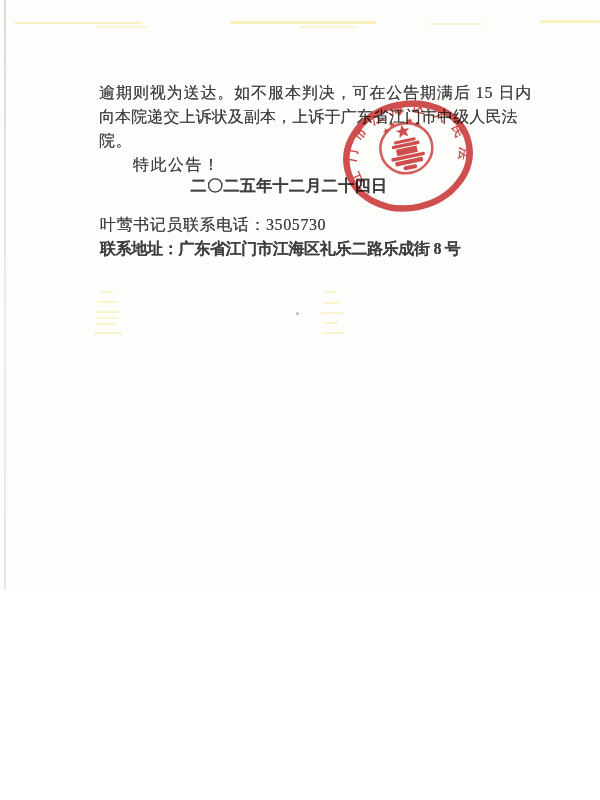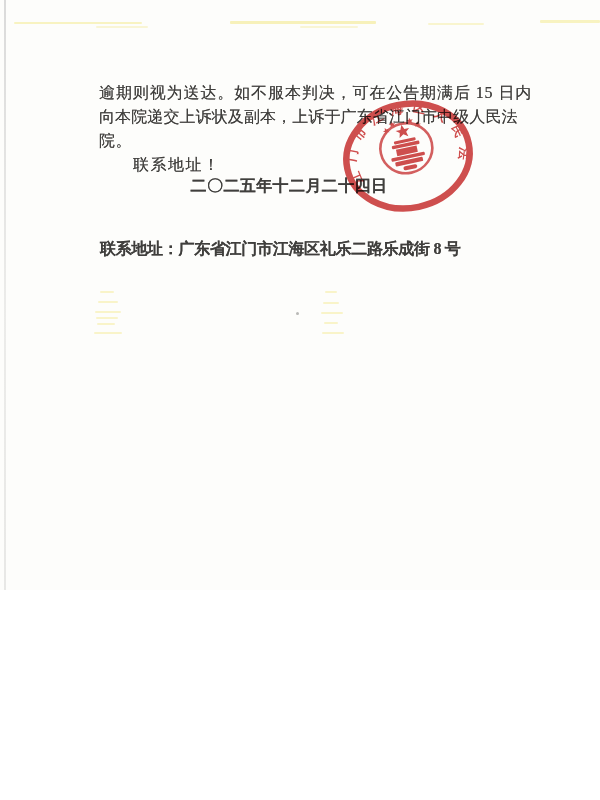--- a/index.html
+++ b/index.html
@@ -82,22 +82,23 @@
   <div class="art ydash" style="left:231px;top:780px;width:24px;"></div>
   <div class="art ydash" style="left:346px;top:780px;width:20px;"></div>
   <div class="art ydash" style="left:410px;top:779px;width:16px;"></div>
   <div class="art ydash" style="left:466px;top:780px;width:16px;"></div>
   <div class="art bline"></div>
   <div class="art bgray"></div>
 
   <div class="tline l1">逾期则视为送达。如不服本判决，可在公告期满后 15 日内</div>
   <div class="tline l2">向本院递交上诉状及副本，上诉于广东省江门市中级人民法</div>
   <div class="tline l3">院。</div>
-  <div class="tline l4">联系地址！</div>
+  <div class="tline l4">特此公告！</div>
   <div class="tline date">二〇二五年十二月二十四日</div>
+  <div class="tline c1">叶莺书记员联系电话：3505730</div>
   <div class="tline c2">联系地址：广东省江门市江海区礼乐二路乐成街 8 号</div>
 
   <svg class="seal" viewBox="0 0 148 120">
     <g transform="rotate(-12 74 60)">
 
       <ellipse cx="74" cy="60" rx="62" ry="52" fill="none" stroke="#cd4141" stroke-width="6.5"></ellipse>
 
       <defs>
         <path id="sealArc" d="M 27.4 78.6 A 52 43 0 1 1 120.6 78.6" fill="none"></path>
       </defs>

